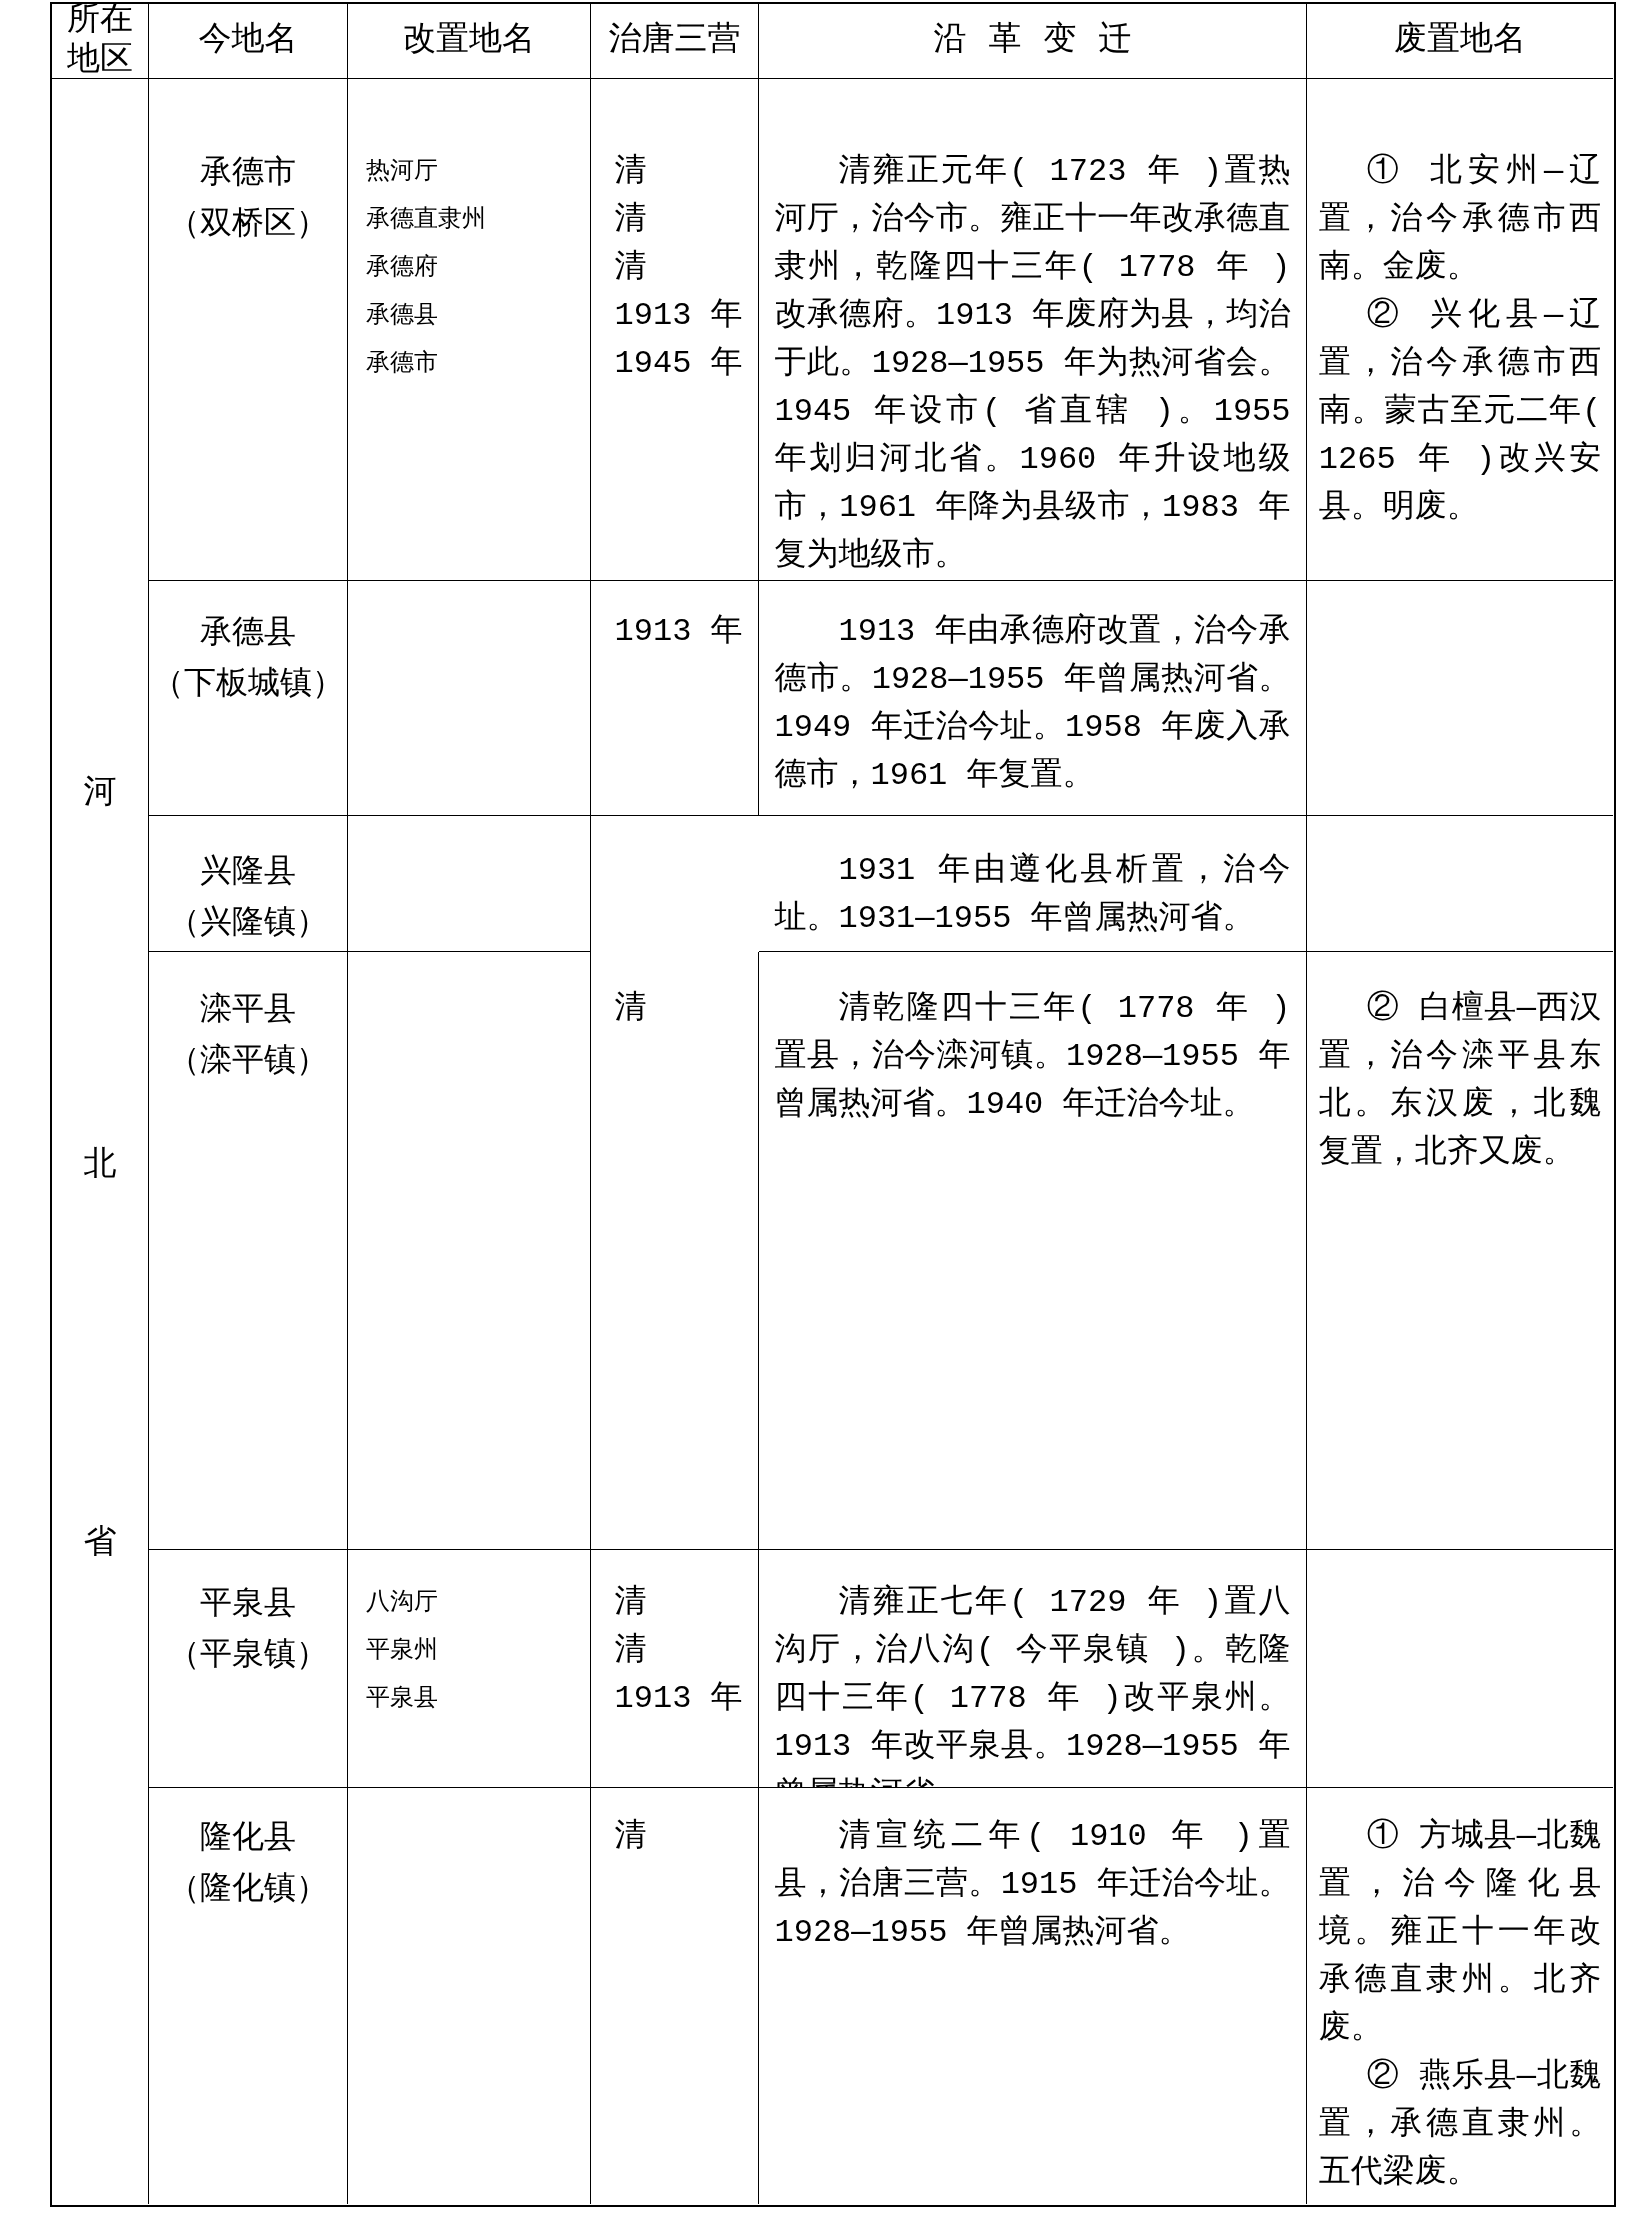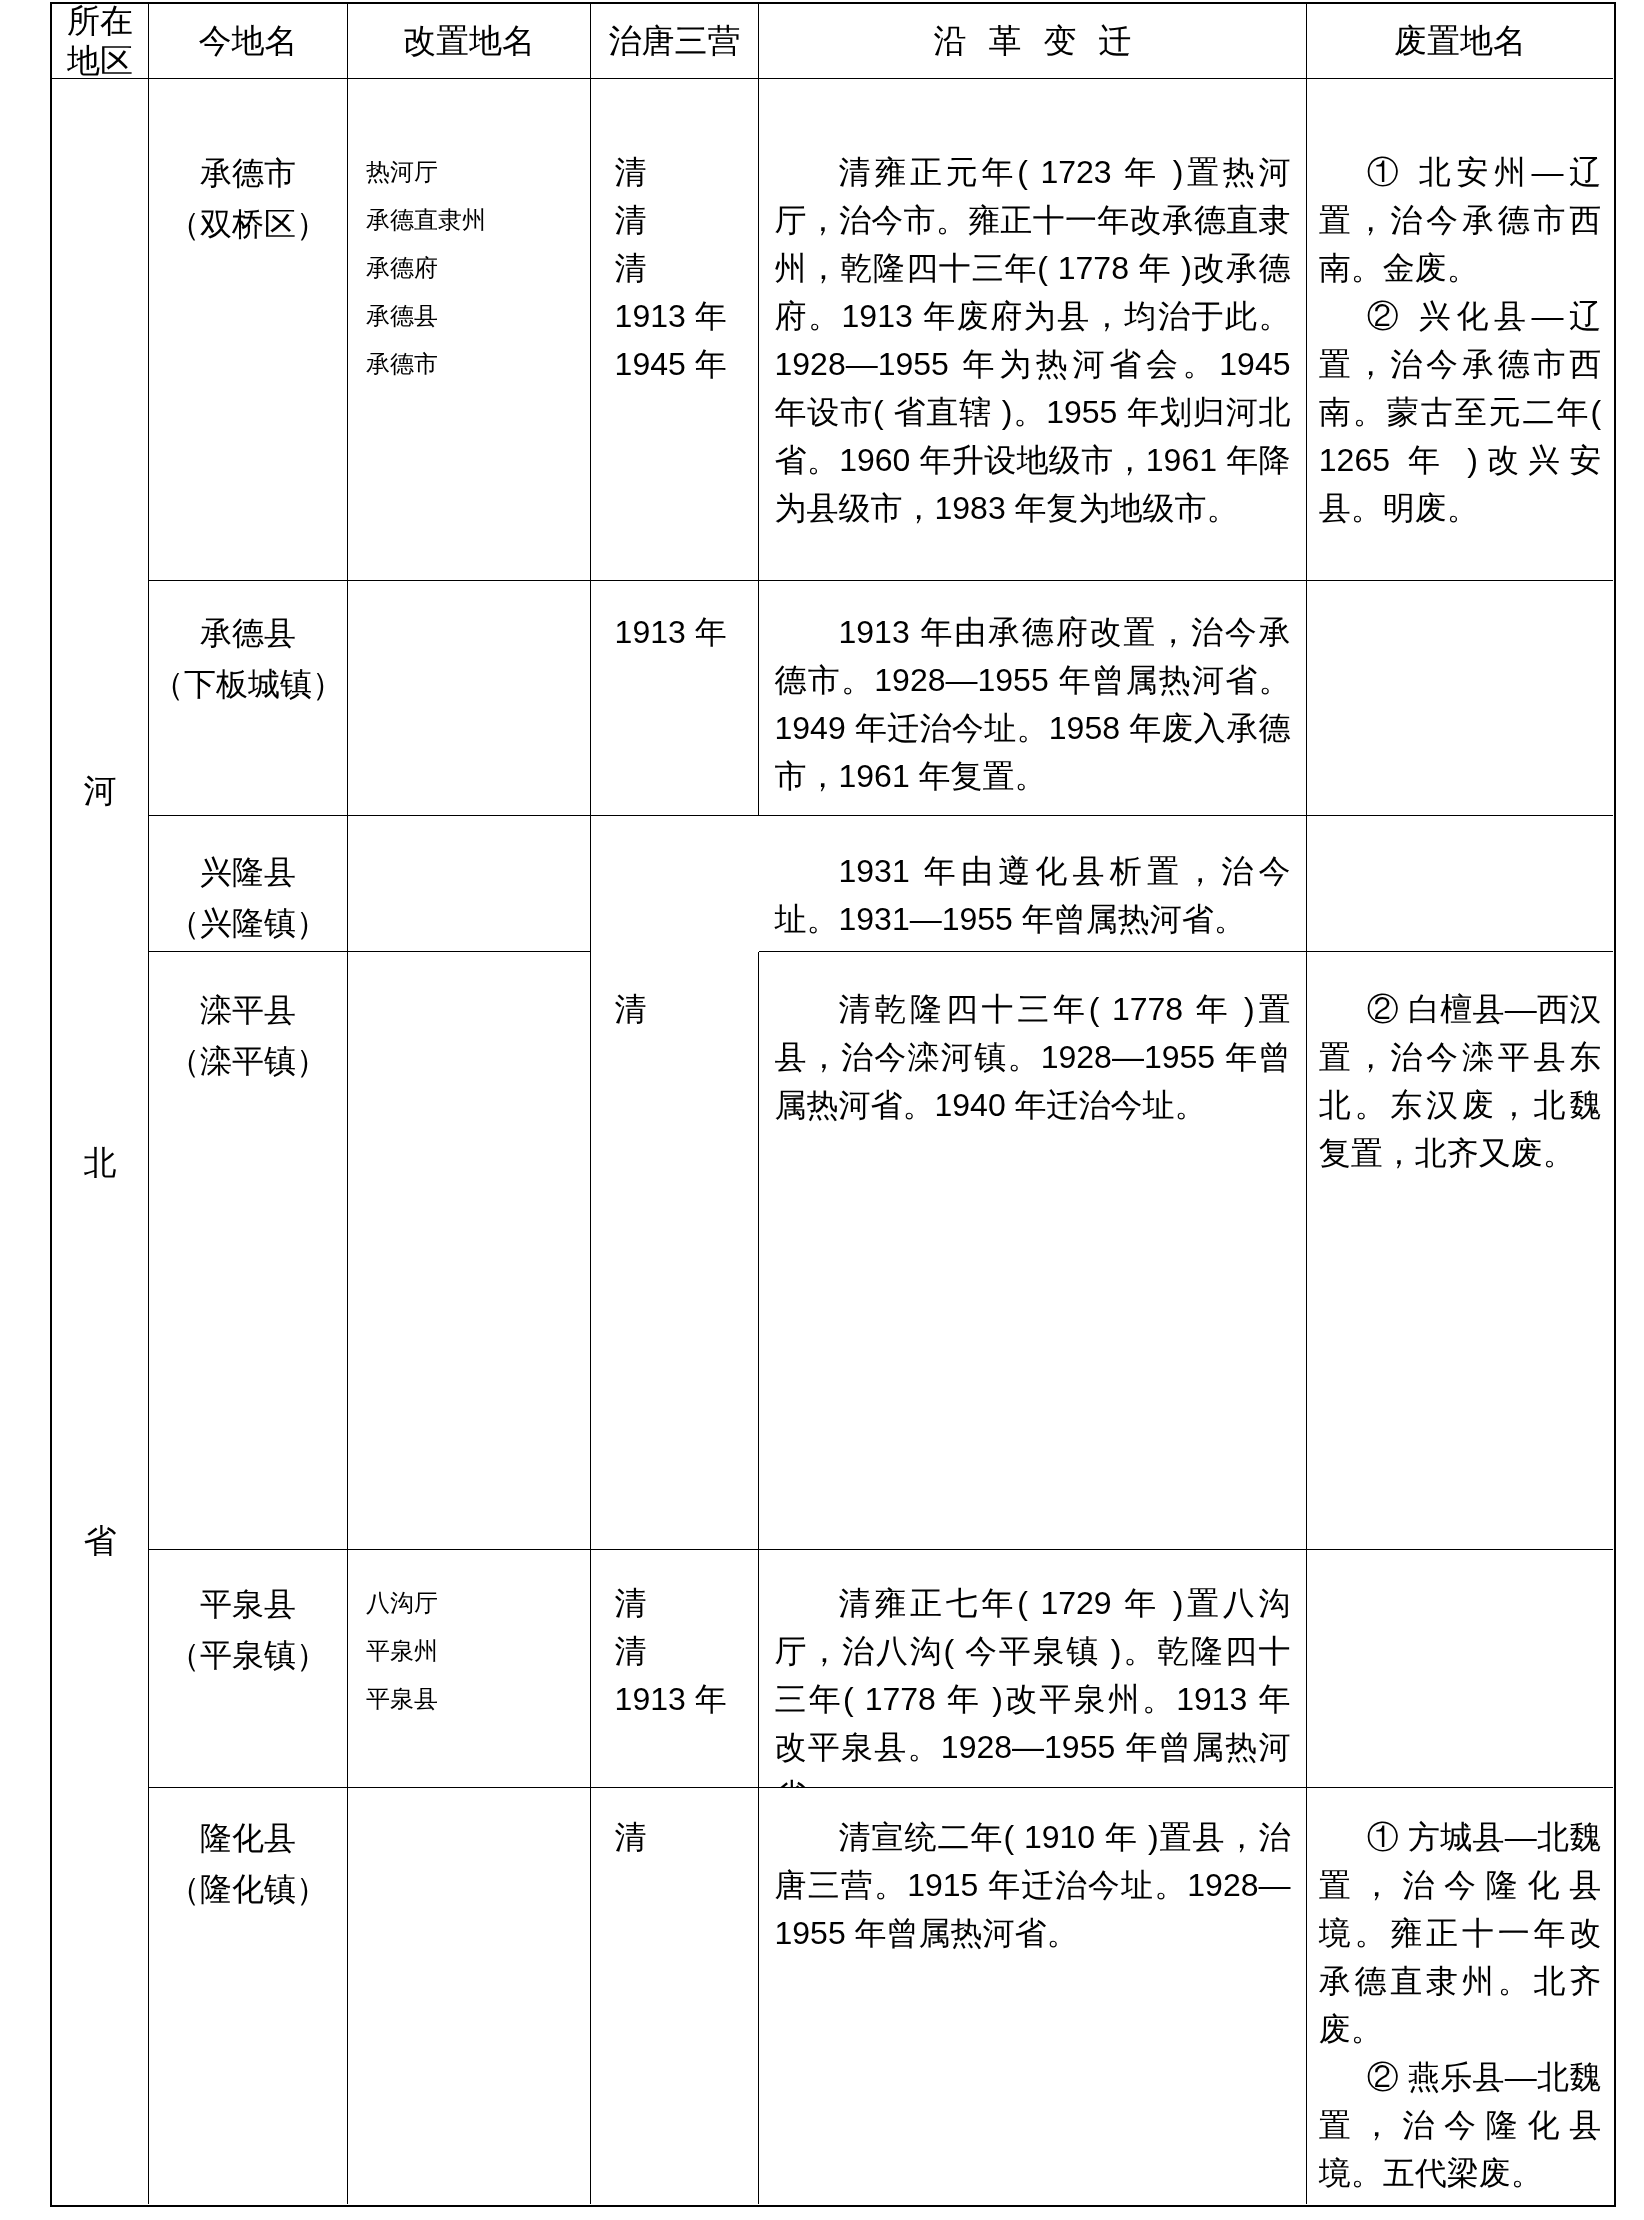--- a/index.html
+++ b/index.html
@@ -1,17 +1,17 @@
 <!DOCTYPE html>
 <html style="font-size:14.5px"><head>
 <meta charset="utf-8">
 <style>
   html,body{margin:0;padding:0;background:#ffffff;}
   .page{position:relative;width:1645px;height:2220px;background:#fff;overflow:hidden;
-        font-family:Liberation Sans, sans-serif;color:#000;}
+        font-family:Liberation Mono, monospace;color:#000;}
   .table{position:absolute;left:50px;top:1.8px;width:1562px;height:2201px;
          border:2.7px solid #000;box-sizing:content-box;display:grid;
          grid-template-columns:97px 199px 243px 168px 548px 306px;
          grid-template-rows:75px 502px 235px 136px 598px 238px 416px;}
   .cell{box-sizing:border-box;overflow:hidden;}
   .br{border-right:1.8px solid #000;}
   .bb{border-bottom:1.8px solid #000;}
   .hdr{display:flex;align-items:center;justify-content:center;font-size:33px;line-height:40px;text-align:center;}
   .hdr-narrow{display:inline-block;width:71px;}
   .sp{letter-spacing:22px;margin-right:-22px;}
@@ -146,18 +146,18 @@
     </div>
     <div class="cell br pt28" style="grid-area:7/3/8/4"></div>
     <div class="cell br pt28" style="grid-area:7/4/8/5">
       <div class="era-line">清</div>
     </div>
     <div class="cell br pt28" style="grid-area:7/5/8/6">
       <div class="history">清宣统二年( 1910 年 )置县，治唐三营。1915 年迁治今址。1928—1955 年曾属热河省。</div>
     </div>
     <div class="cell pt28" style="grid-area:7/6/8/7">
       <div class="abol">① 方城县—北魏置，治今隆化县境。雍正十一年改承德直隶州。北齐废。</div>
-      <div class="abol">② 燕乐县—北魏置，治今隆化县境。五代梁废。</div>
+      <div class="abol">② 燕乐县—北魏置，承德直隶州。五代梁废。</div>
     </div>
 
   </div>
 </div>
 
 
 </body></html>

